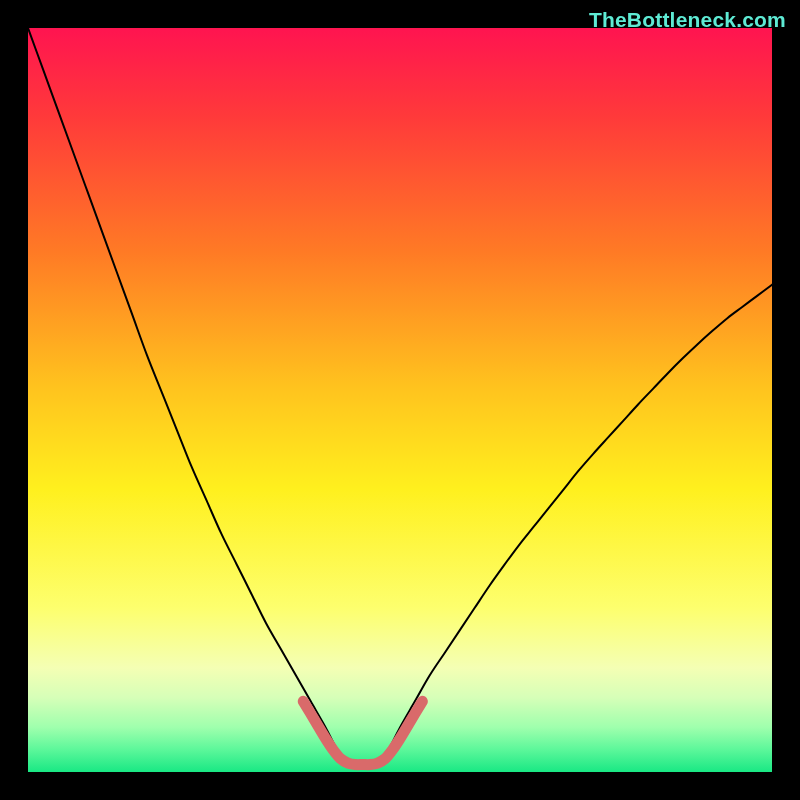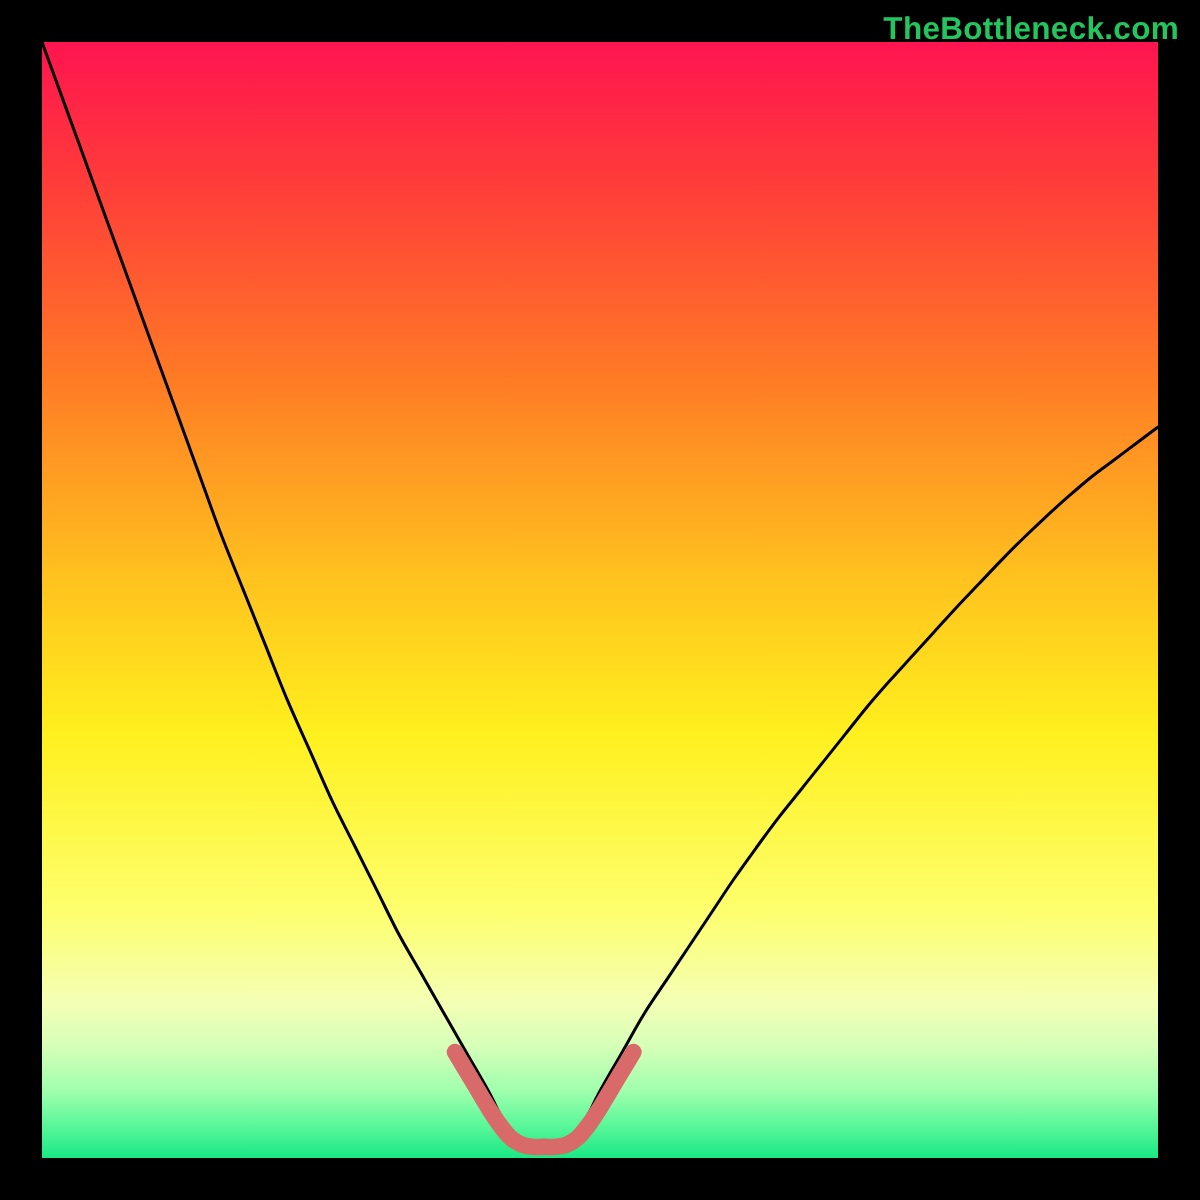--- a/index.html
+++ b/index.html
@@ -22,21 +22,21 @@
     left: 28px;
     top: 28px;
     width: 744px;
     height: 744px;
     overflow: hidden;
   }
   .watermark {
     position: absolute;
     top: 8px;
     right: 14px;
-    color: #22c55e;
+    color: #5eead4;
     font-size: 21px;
     font-weight: 600;
     letter-spacing: 0.2px;
   }
 </style>
 </head>
 <body>
 
 <div class="frame">
   <div class="watermark">TheBottleneck.com</div>

